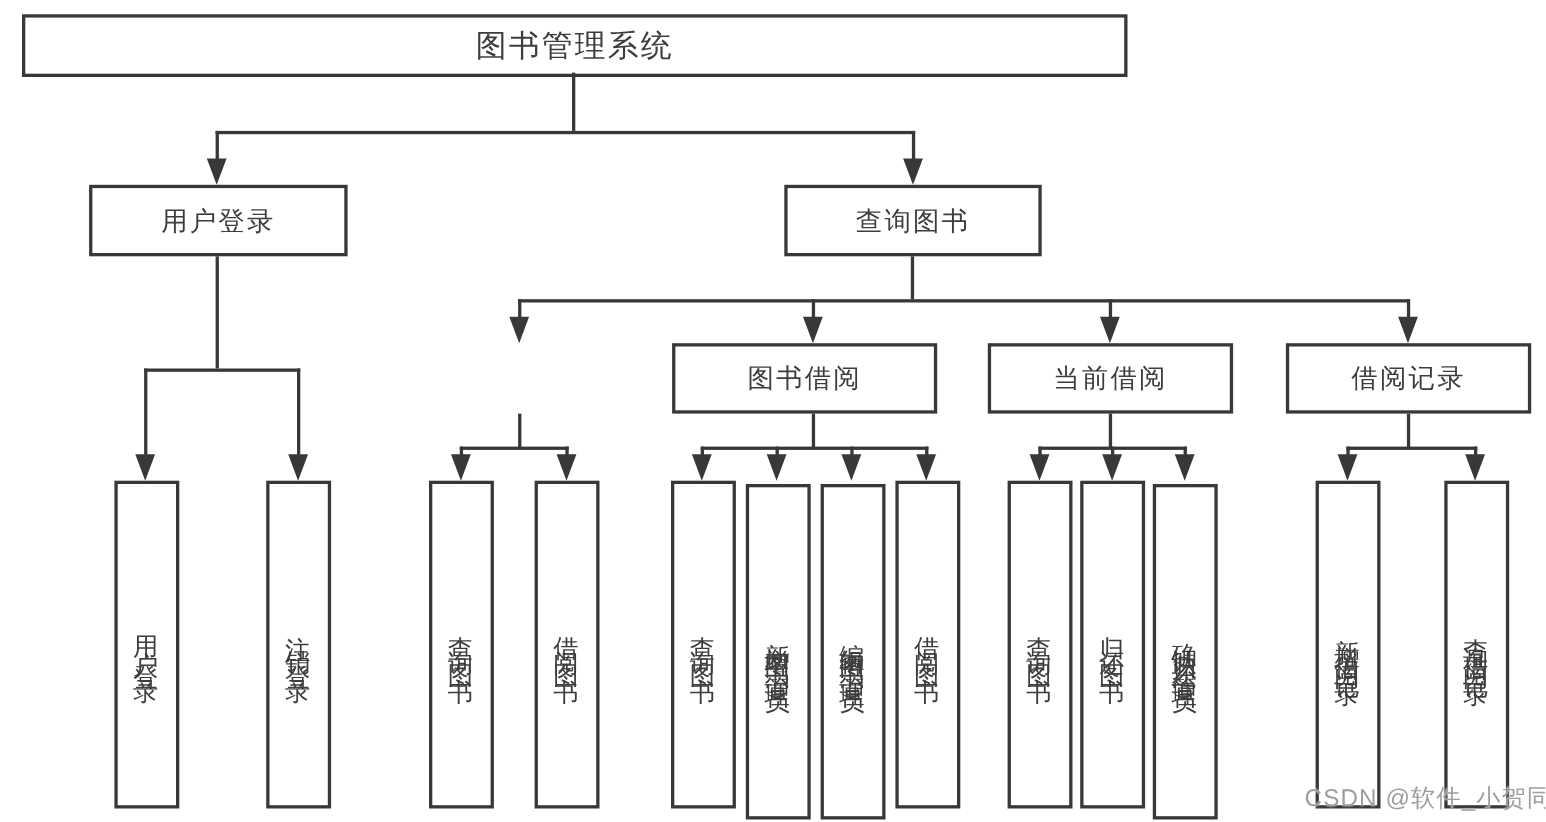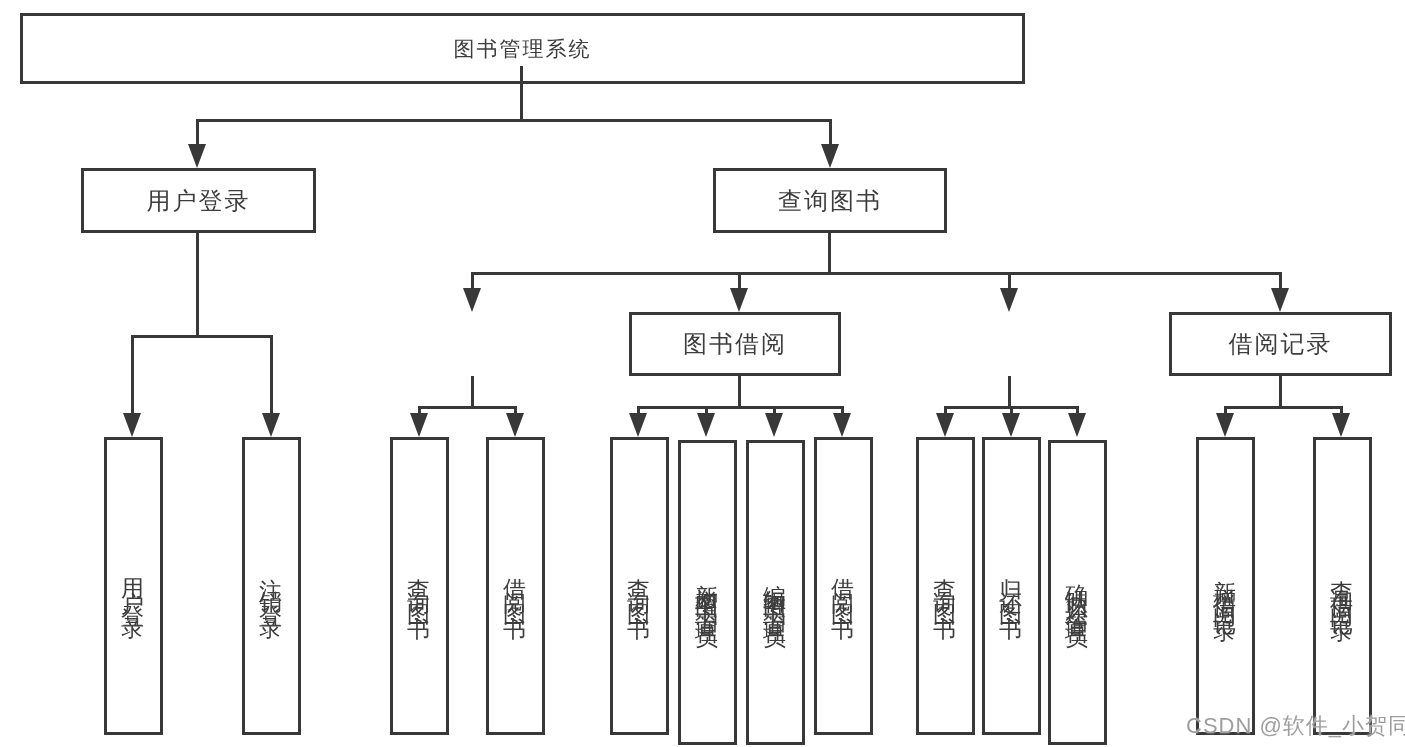--- a/index.html
+++ b/index.html
@@ -52,21 +52,21 @@
     letter-spacing:1px;
     text-shadow:0 0 2px #ffffff;
     z-index:5;white-space:nowrap;
   }
 </style>
 </head>
 <body>
 
 <div class="canvas">
 
-  <div class="hbox" style="left:20px;top:13px;width:1005px;height:71px;font-size:21px">图书管理系统</div>
+  <div class="hbox" style="left:20px;top:13px;width:1005px;height:57px;font-size:28px">图书管理系统</div>
 
   <div class="vl" style="left:520px;top:66px;height:53px"></div>
   <div class="hl" style="left:196px;top:119px;width:636px"></div>
   <div class="vl" style="left:196px;top:119px;height:30px"></div>
   <div class="ar" style="left:188px;top:144px"></div>
   <div class="vl" style="left:829px;top:119px;height:30px"></div>
   <div class="ar" style="left:821px;top:144px"></div>
 
   <div class="hbox" style="left:81px;top:168px;width:235px;height:65px">用户登录</div>
   <div class="hbox" style="left:713px;top:168px;width:234px;height:65px">查询图书</div>
@@ -82,21 +82,22 @@
   <div class="hl" style="left:471px;top:272px;width:810px"></div>
   <div class="vl" style="left:471px;top:272px;height:20px"></div>
   <div class="ar" style="left:463px;top:288px"></div>
   <div class="vl" style="left:738px;top:272px;height:20px"></div>
   <div class="ar" style="left:730px;top:288px"></div>
   <div class="vl" style="left:1008px;top:272px;height:20px"></div>
   <div class="ar" style="left:1000px;top:288px"></div>
   <div class="vl" style="left:1279px;top:272px;height:20px"></div>
   <div class="ar" style="left:1271px;top:288px"></div>
 
-  <div class="hbox" style="left:629px;top:312px;width:212px;height:64px">图书借阅</div>
+  <div class="hbox" style="left:611px;top:312px;width:241px;height:64px">图书借阅</div>
+  <div class="hbox" style="left:898px;top:312px;width:223px;height:64px">当前借阅</div>
   <div class="hbox" style="left:1169px;top:312px;width:223px;height:64px">借阅记录</div>
 
   <div class="vl" style="left:471px;top:376px;height:31px"></div>
   <div class="hl" style="left:418px;top:406px;width:99px"></div>
   <div class="vl" style="left:418px;top:406px;height:11px"></div>
   <div class="ar" style="left:410px;top:413px"></div>
   <div class="vl" style="left:514px;top:406px;height:11px"></div>
   <div class="ar" style="left:506px;top:413px"></div>
 
   <div class="vl" style="left:738px;top:376px;height:31px"></div>

